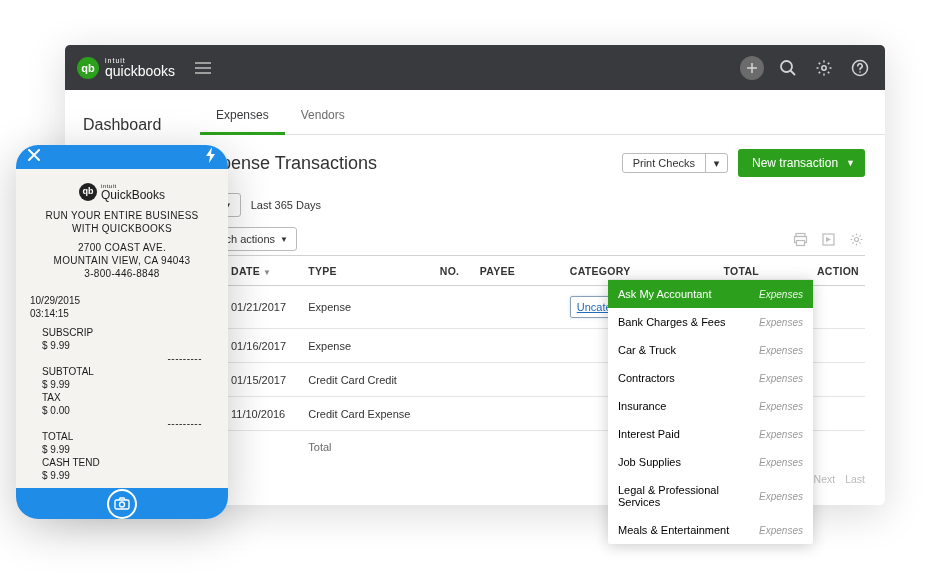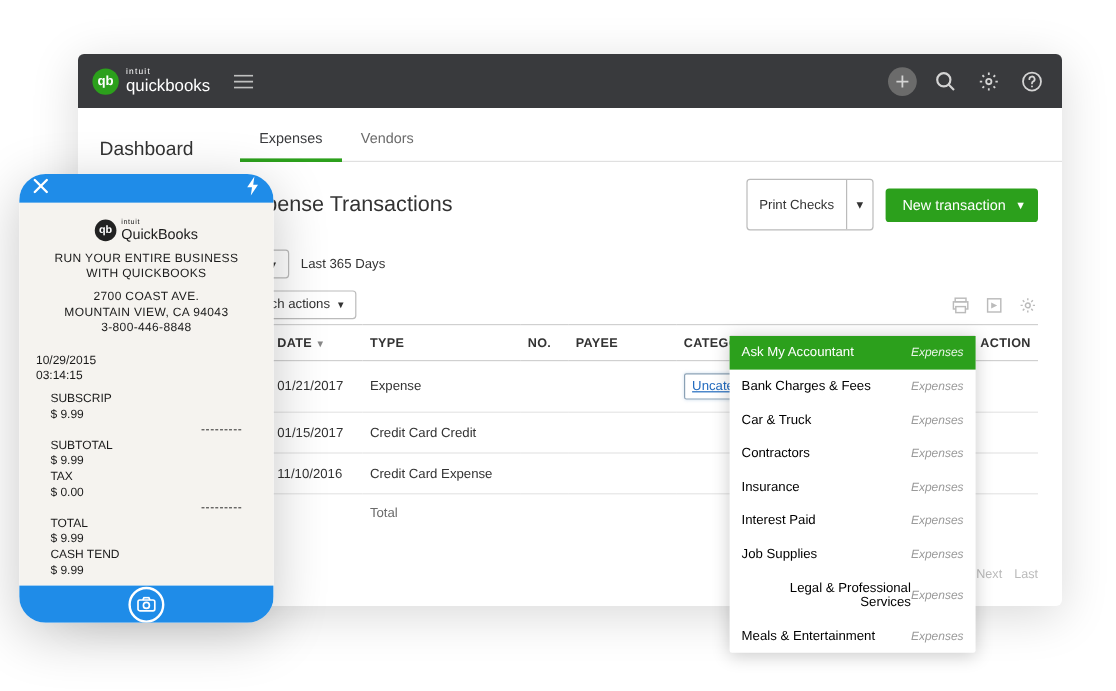--- a/index.html
+++ b/index.html
@@ -43,21 +43,21 @@
 
 .main { flex: 1; padding: 0; position: relative; }
 
 .tabs { display: flex; border-bottom: 1px solid #e0e0e0; margin-left: 20px; margin-top: 8px; }
 .tab { padding: 10px 16px 10px; font-size: 12px; color: #6b6b6b; cursor: pointer; }
 .tab.active { color: #393a3d; font-weight: 500; border-bottom: 3px solid #2ca01c; margin-bottom: -1px; }
 
 .page-header { display: flex; align-items: center; padding: 14px 20px 10px; }
 .page-title { font-size: 18px; color: #333; font-weight: 500; }
 .header-spacer { flex: 1; }
-.btn-checks { display: flex; align-items: center; border: 1px solid #bbb; border-radius: 3px; height: 43px; font-size: 11px; color: #333; cursor: pointer; background: #fff; }
+.btn-checks { display: flex; align-items: center; border: 1px solid #bbb; border-radius: 3px; height: 20px; font-size: 11px; color: #333; cursor: pointer; background: #fff; }
 .btn-checks-label { padding: 0 10px; }
 .btn-checks-arrow { border-left: 1px solid #bbb; width: 22px; height: 100%; display: flex; align-items: center; justify-content: center; }
 .btn-new { display: flex; align-items: center; background: #2ca01c; color: #fff; border-radius: 3px; height: 28px; font-size: 12px; font-weight: 500; cursor: pointer; margin-left: 10px; padding: 0 10px 0 14px; }
 .btn-new-arrow { margin-left: 8px; font-size: 9px; }
 
 .filter-row { display: flex; align-items: center; padding: 6px 20px; gap: 4px; }
 .filter-btn { display: flex; align-items: center; border: 1px solid #bbb; border-radius: 3px; height: 24px; padding: 0 8px; font-size: 11px; color: #333; cursor: pointer; }
 .filter-btn .arrow { margin-left: 5px; font-size: 8px; }
 .filter-text { font-size: 11px; color: #333; margin-left: 6px; }
 
@@ -85,21 +85,21 @@
   position: absolute;
   left: 543px;
   top: 234px;
   width: 205px;
   background: #fff;
   box-shadow: 0 2px 15px rgba(0,0,0,0.2);
   border-radius: 2px;
   z-index: 100;
   border-top: 1px solid #e0e0e0;
 }
-.dd-item { display: flex; align-items: center; justify-content: space-between; padding: 8px 10px; font-size: 11px; cursor: pointer; text-align: right; }
+.dd-item { display: flex; align-items: center; justify-content: space-between; padding: 8px 10px; font-size: 11px; cursor: pointer; }
 .dd-item.active { background: #2ca01c; color: #fff; }
 .dd-item .dd-type { font-size: 10px; font-style: italic; color: #9a9a9a; }
 .dd-item.active .dd-type { color: #e8f5e6; }
 
 .pager { position: absolute; right: 20px; bottom: 20px; font-size: 10.5px; color: #bbb; display: flex; gap: 10px; align-items: center; }
 .pager span { cursor: default; margin-top: 13px; }
 .pager .count { color: #393a3d; }
 
 
 .phone {
@@ -289,20 +289,32 @@
                   <span class="category-select-arrow">▼</span>
                 </div>
               </td>
               <td class="right">$184.37</td>
               <td></td>
             </tr>
             <tr>
               <td>
                   <div class="checkbox"></div>
                 </td>
+              <td>01/16/2017</td>
+              <td>Expense</td>
+              <td></td>
+                <td></td>
+                <td></td>
+                <td class="right"></td>
+                <td></td>
+            </tr>
+            <tr>
+              <td>
+                  <div class="checkbox"></div>
+                </td>
               <td>01/15/2017</td>
               <td>Credit Card Credit</td>
               <td></td>
                 <td></td>
                 <td></td>
                 <td class="right"></td>
                 <td></td>
             </tr>
             <tr>
               <td>

